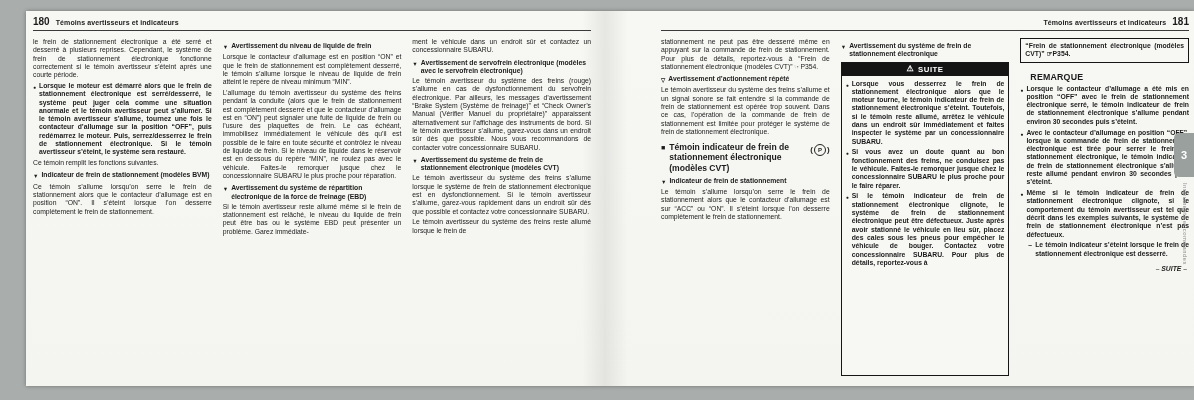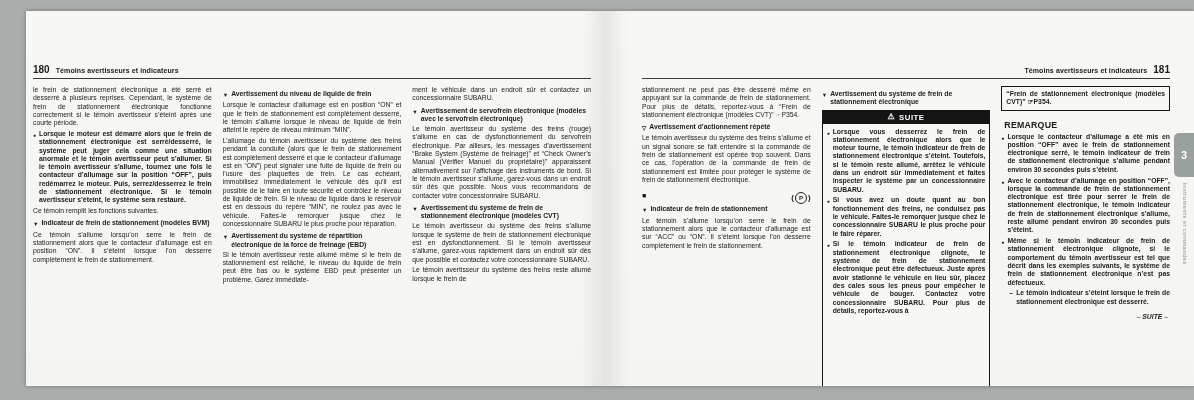--- a/index.html
+++ b/index.html
@@ -5,23 +5,23 @@
   html,body{margin:0;padding:0;}
   .canvas{position:relative;width:1194px;height:400px;background:#a9aeac;overflow:hidden;
           font-family:"Liberation Sans",sans-serif;color:#1b1b1b;}
   .sheet{position:absolute;left:26px;top:11px;right:0;bottom:14px;
          background:linear-gradient(180deg,#f7f7f4 0%,#f4f4f0 100%);
          box-shadow:0 0 4px rgba(0,0,0,.35);overflow:hidden;}
   .gutter{position:absolute;left:556px;top:0;bottom:0;width:46px;
           background:linear-gradient(90deg,rgba(0,0,0,0) 0%,rgba(0,0,0,.07) 50%,rgba(0,0,0,0) 100%);}
   .page{position:absolute;top:5px;}
   .page-left{left:7px;width:558px;}
-  .page-right{left:616px;width:528px;}
+  .page-right{left:635px;width:528px;}
   .pagehead{display:flex;align-items:baseline;gap:6px;border-bottom:1px solid #3a3a3a;
-            padding-bottom:3px;margin-top:48px;}
+            padding-bottom:3px;}
   .pagehead.right{justify-content:flex-end;}
   .pnum{font-weight:bold;font-size:10px;}
   .ptitle{font-weight:bold;font-size:7px;letter-spacing:.1px;}
   .cols{display:flex;gap:11px;margin-top:7px;}
   .col{flex:1;min-width:0;}
   .body{margin:0 0 2.5px;font-size:6.8px;line-height:8.3px;text-align:justify;}
   .bold{font-weight:bold;}
   .h4{display:flex;gap:3px;font-weight:bold;font-size:6.8px;line-height:8.3px;margin:4px 0 2px;}
   .hm{flex:0 0 auto;font-size:5.5px;padding-top:1px;}
   .bullet{display:flex;gap:3px;margin:0 0 2.5px;font-size:6.8px;line-height:8.3px;text-align:justify;}
@@ -34,21 +34,21 @@
        font-weight:bold;font-size:8px;color:#222;}
   .epb-circle{width:10px;height:10px;border:1.1px solid #222;border-radius:50%;
               display:flex;align-items:center;justify-content:center;font-size:6px;font-weight:bold;}
   .warnbox{border:1.5px solid #161616;margin-top:3px;min-height:312px;background:#f7f7f4;}
   .warnhead{background:#141414;color:#fff;display:flex;align-items:center;justify-content:center;
             gap:4px;font-weight:bold;font-size:7.8px;height:13px;letter-spacing:.5px;}
   .warnicon{font-size:8px;line-height:1;}
   .warnbody{padding:4px 4px 3px;}
   .contbox{border:1.5px solid #161616;padding:3px 4px;font-weight:bold;font-size:6.8px;
            line-height:8.3px;text-align:justify;background:#f7f7f4;}
-  .note-title{font-weight:bold;font-size:8.8px;margin:9px 3px 3px;letter-spacing:.2px;}
+  .note-title{font-weight:bold;font-size:8.8px;margin:9px 10px 3px;letter-spacing:.2px;}
   .dashrow{display:flex;gap:3px;margin:0 0 2.5px 8px;font-size:6.8px;line-height:8.3px;
            font-weight:bold;text-align:justify;}
   .dm{flex:0 0 auto;}
   .suite{text-align:right;font-weight:bold;font-style:italic;font-size:6.8px;margin-top:7px;
          padding-right:2px;}
   .chtab{position:absolute;right:0;top:122px;width:20px;height:44px;background:#9aa09e;
          border-radius:5px 0 0 5px;display:flex;align-items:center;justify-content:center;}
   .chtab-num{color:#ffffff;font-weight:bold;font-size:11px;}
   .chlabel{position:absolute;right:6px;top:172px;writing-mode:vertical-rl;font-size:5.8px;
            color:#878c8b;letter-spacing:.5px;}
@@ -117,20 +117,21 @@
       <div class="cols">
         <div class="col">
           <p class="body">stationnement ne peut pas être desserré même en appuyant sur la commande de frein de stationnement. Pour plus de détails, reportez-vous à “Frein de stationnement électronique (modèles CVT)” ☞P354.</p>
           <div class="h4">
             <span class="hm">▽</span>
             <span>Avertissement d’actionnement répété</span>
           </div>
           <p class="body">Le témoin avertisseur du système des freins s’allume et un signal sonore se fait entendre si la commande de frein de stationnement est opérée trop souvent. Dans ce cas, l’opération de la commande de frein de stationnement est limitée pour protéger le système de frein de stationnement électronique.</p>
           <div class="sechead">
             <span class="sm">■</span>
+            <span>Témoin indicateur de frein de stationnement électronique (modèles CVT)</span>
             <span class="epb">
               <span>(</span>
               <span class="epb-circle">P</span>
               <span>)</span>
             </span>
           </div>
           <div class="h4">
             <span class="hm">▼</span>
             <span>Indicateur de frein de stationnement</span>
           </div>

